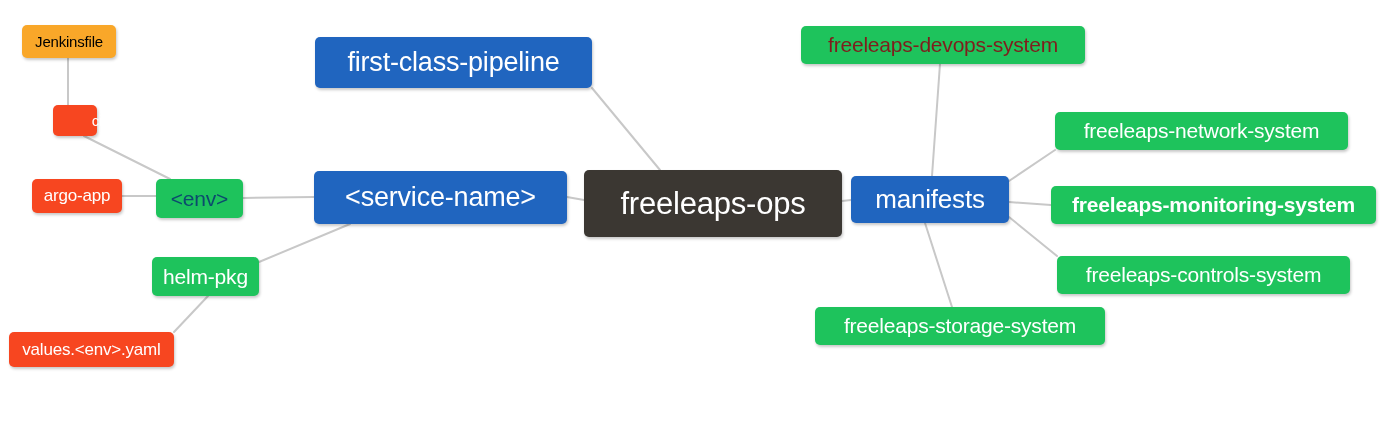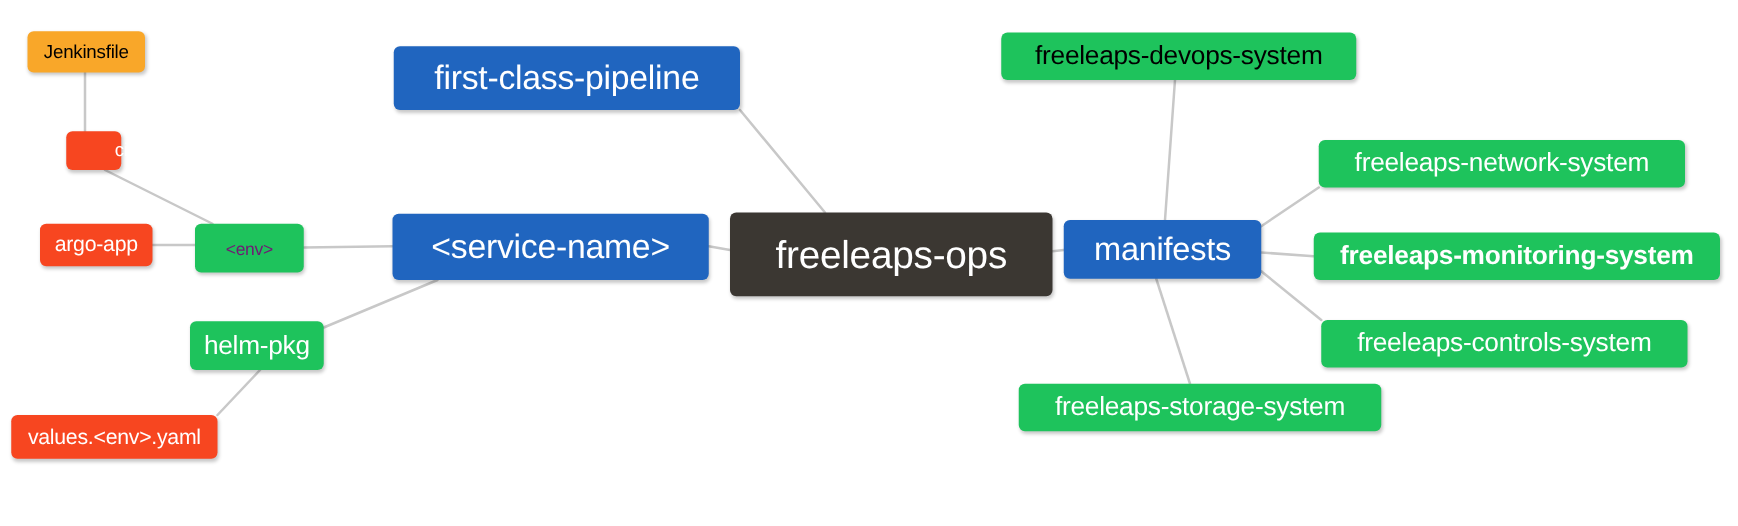--- a/index.html
+++ b/index.html
@@ -69,39 +69,39 @@
       </div>
       <div class="node n-blue" style="left: 314px; top: 171px; width: 253px; height: 53px; font-size: 27px; background: rgb(32, 101, 191); color: rgb(255, 255, 255);">
         <span>&lt;service-name&gt;</span>
       </div>
       <div class="node n-blue" style="left: 315px; top: 37px; width: 277px; height: 51px; font-size: 27px; background: rgb(32, 101, 191); color: rgb(255, 255, 255);">
         <span>first-class-pipeline</span>
       </div>
       <div class="node n-blue" style="left: 851px; top: 176px; width: 158px; height: 47px; font-size: 26px; background: rgb(32, 101, 191); color: rgb(255, 255, 255);">
         <span>manifests</span>
       </div>
-      <div class="node n-green" style="left: 156px; top: 179px; width: 87px; height: 39px; font-size: 14px; background: rgb(30, 195, 92); color: #701a75;">
+      <div class="node n-green" style="left: 156px; top: 179px; width: 87px; height: 39px; font-size: 21px; background: rgb(30, 195, 92); color: #0c4a6e;">
         <span>&lt;env&gt;</span>
       </div>
       <div class="node n-green" style="left: 152px; top: 257px; width: 107px; height: 39px; font-size: 21px; background: rgb(30, 195, 92); color: rgb(255, 255, 255);">
         <span>helm-pkg</span>
       </div>
       <div class="node n-orange" style="left: 22px; top: 25px; width: 94px; height: 33px; font-size: 15px; background: rgb(249, 167, 41); color: #000000;">
         <span>Jenkinsfile</span>
       </div>
       <div class="node n-red" style="left: 53px; top: 105px; width: 31px; height: 31px; font-size: 15px; background: rgb(247, 70, 32); color: rgb(255, 255, 255); padding-left: 44px;">
         <span>ci</span>
       </div>
       <div class="node n-red" style="left: 32px; top: 179px; width: 90px; height: 34px; font-size: 17px; background: rgb(247, 70, 32); color: rgb(255, 255, 255);">
         <span>argo-app</span>
       </div>
       <div class="node n-red" style="left: 9px; top: 332px; width: 165px; height: 35px; font-size: 17px; background: rgb(247, 70, 32); color: rgb(255, 255, 255);">
         <span>values.&lt;env&gt;.yaml</span>
       </div>
-      <div class="node n-green" style="left: 801px; top: 26px; width: 284px; height: 38px; font-size: 21px; background: rgb(30, 195, 92); color: #000000;">
+      <div class="node n-green" style="left: 801px; top: 26px; width: 284px; height: 38px; font-size: 21px; background: rgb(30, 195, 92); color: #7f1d1d;">
         <span>freeleaps-devops-system</span>
       </div>
       <div class="node n-green" style="left: 1055px; top: 112px; width: 293px; height: 38px; font-size: 21px; background: rgb(30, 195, 92); color: rgb(255, 255, 255);">
         <span>freeleaps-network-system</span>
       </div>
       <div class="node n-green" style="left: 1051px; top: 186px; width: 325px; height: 38px; font-size: 21px; background: rgb(30, 195, 92); color: rgb(255, 255, 255); font-weight: bold;">
         <span>freeleaps-monitoring-system</span>
       </div>
       <div class="node n-green" style="left: 1057px; top: 256px; width: 293px; height: 38px; font-size: 21px; background: rgb(30, 195, 92); color: rgb(255, 255, 255);">
         <span>freeleaps-controls-system</span>

